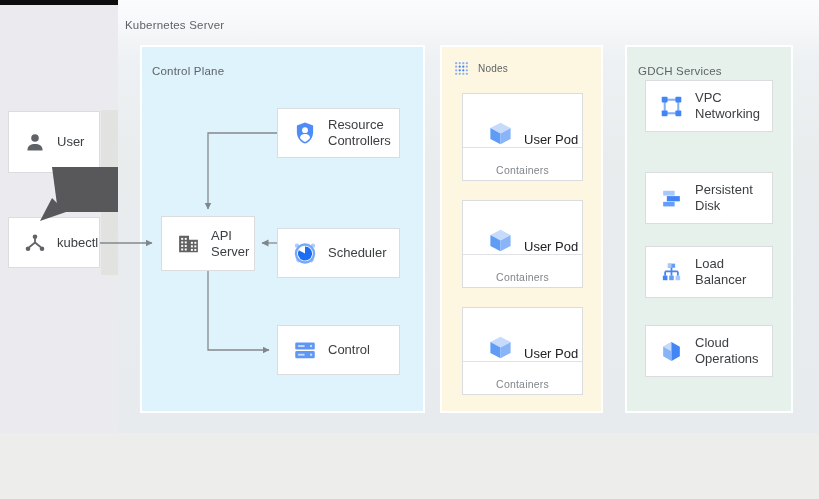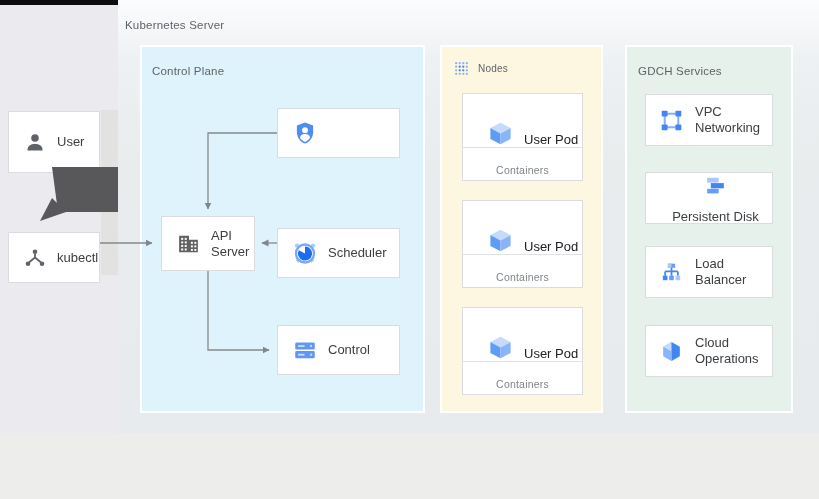--- a/index.html
+++ b/index.html
@@ -26,36 +26,36 @@
   .lbl-gdch    { left:638px; top:65px; }
   .nodes-header { position:absolute; left:454px; top:61px; display:flex; align-items:center; gap:9px; }
   .nodes-header .panel-label-inline { font-size:10px; color:#5f6368; letter-spacing:.2px;text-align:right; }
 
   .wbox { position:absolute; background:#fff; border:1px solid #dadce0;
     display:flex; align-items:center; gap:10px; padding-left:14px; }
   .wbox .wlabel { font-size:13px; line-height:1.22; color:#3c4043; }
   .ic { display:inline-flex; flex:0 0 auto; }
 
   .box-user     { left:8px;   top:111px; width:92px;  height:62px; }
-  .box-kubectl  { left:8px;   top:232px; width:92px;  height:51px; }
+  .box-kubectl  { left:8px;   top:217px; width:92px;  height:51px; }
   .box-rc       { left:277px; top:108px; width:123px; height:50px; }
   .box-api      { left:161px; top:216px; width:94px;  height:55px;align-items:center; }
   .box-sched    { left:277px; top:228px; width:123px; height:50px; }
   .box-storage  { left:277px; top:325px; width:123px; height:50px; }
 
   .pod { position:absolute; left:462px; width:121px; height:88px; background:#fff; border:1px solid #dadce0; }
   .pod-1 { top:93px; } .pod-2 { top:200px; } .pod-3 { top:307px; }
   .pod-head { height:53px; display:flex; align-items:flex-end; gap:10px; padding-left:24px; }
   .pod-title { font-size:13px; color:#202124; }
   .pod-sub { border-top:1px solid #dfe1e5; padding-top:16px; text-align:center;
     font-size:10.5px; color:#80868b; letter-spacing:.2px; }
 
   .svc { position:absolute; left:645px; width:128px; height:52px; background:#fff; border:1px solid #dadce0;
     display:flex; align-items:center; gap:11px; padding-left:13px; }
-  .svc-1 { top:94px; } .svc-2 { top:172px;flex-direction:column; } .svc-3 { top:246px; } .svc-4 { top:325px; }
+  .svc-1 { top:80px; } .svc-2 { top:172px; } .svc-3 { top:246px; } .svc-4 { top:325px; }
   .svc .wlabel { font-size:13px; line-height:1.22; color:#3c4043; }
 
   .overlay { position:absolute; left:0; top:0; width:819px; height:499px; pointer-events:none; }
 </style>
 </head>
 <body>
 
 <div class="canvas">
   <div class="main-bg"></div>
   <div class="lane"></div>
@@ -124,20 +124,21 @@
   </div>
 
   <div class="wbox box-rc">
     <span class="ic">
       <svg width="26" height="26" viewBox="0 0 24 24">
         <path d="M12 2.2 L19.5 5 V11 C19.5 16.3 16.3 20.1 12 21.8 C7.7 20.1 4.5 16.3 4.5 11 V5 Z" fill="#4e8df7"></path>
         <circle cx="12" cy="9.4" r="2.7" fill="#ffffff"></circle>
         <path d="M7.4 16.6 C7.4 14 9.5 12.9 12 12.9 C14.5 12.9 16.6 14 16.6 16.6 C15.4 18.3 13.8 19.5 12 20.2 C10.2 19.5 8.6 18.3 7.4 16.6 Z" fill="#ffffff"></path>
       </svg>
     </span>
+    <span class="wlabel">Resource Controllers</span>
   </div>
 
   <div class="wbox box-api">
     <span class="ic">
       <svg width="25" height="25" viewBox="0 0 24 24">
         <path d="M3 20.5 V4.5 H12.5 V8.5 H21 V20.5 Z" fill="#616161"></path>
         <g fill="#ffffff">
           <rect x="5" y="6.6" width="1.9" height="1.9"></rect>
             <rect x="8.4" y="6.6" width="1.9" height="1.9"></rect>
           <rect x="5" y="10" width="1.9" height="1.9"></rect>

